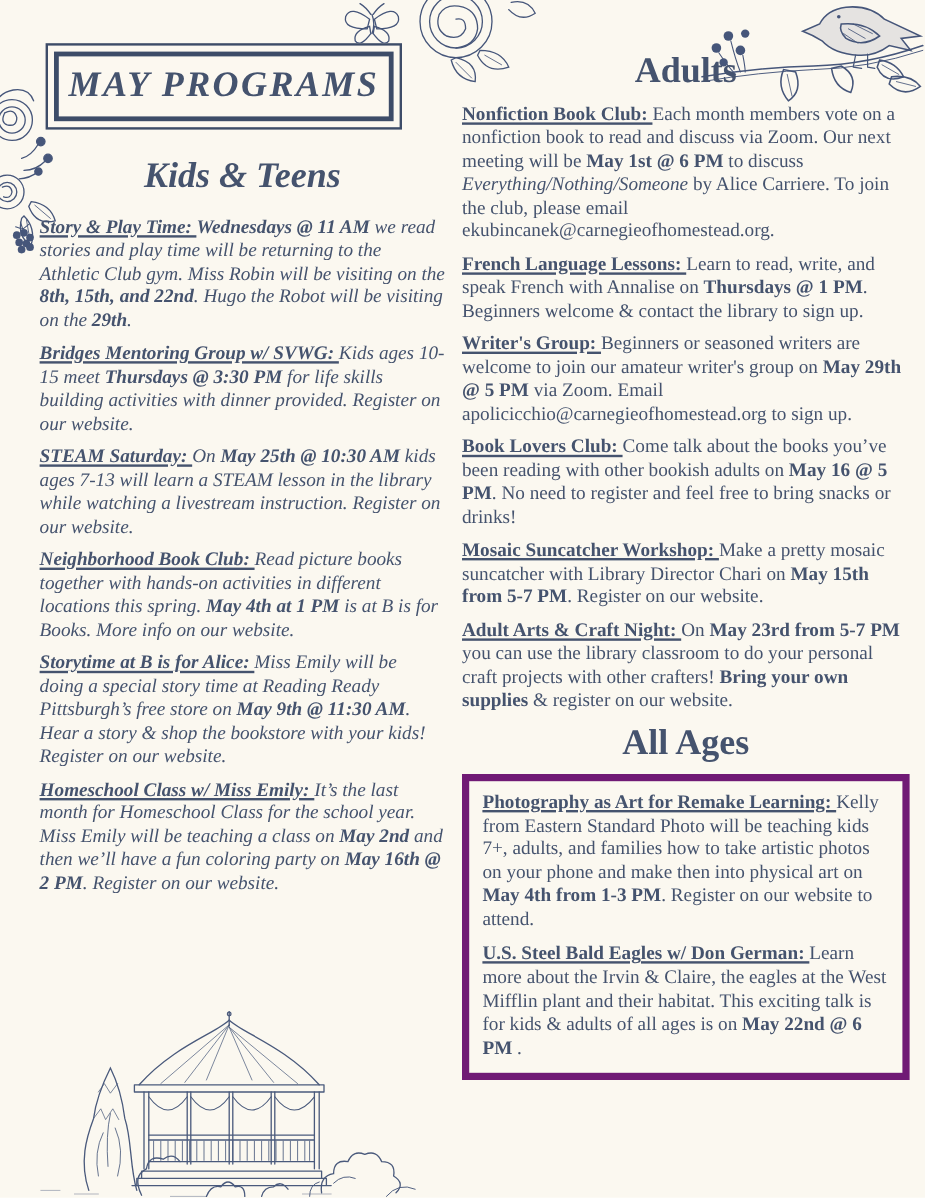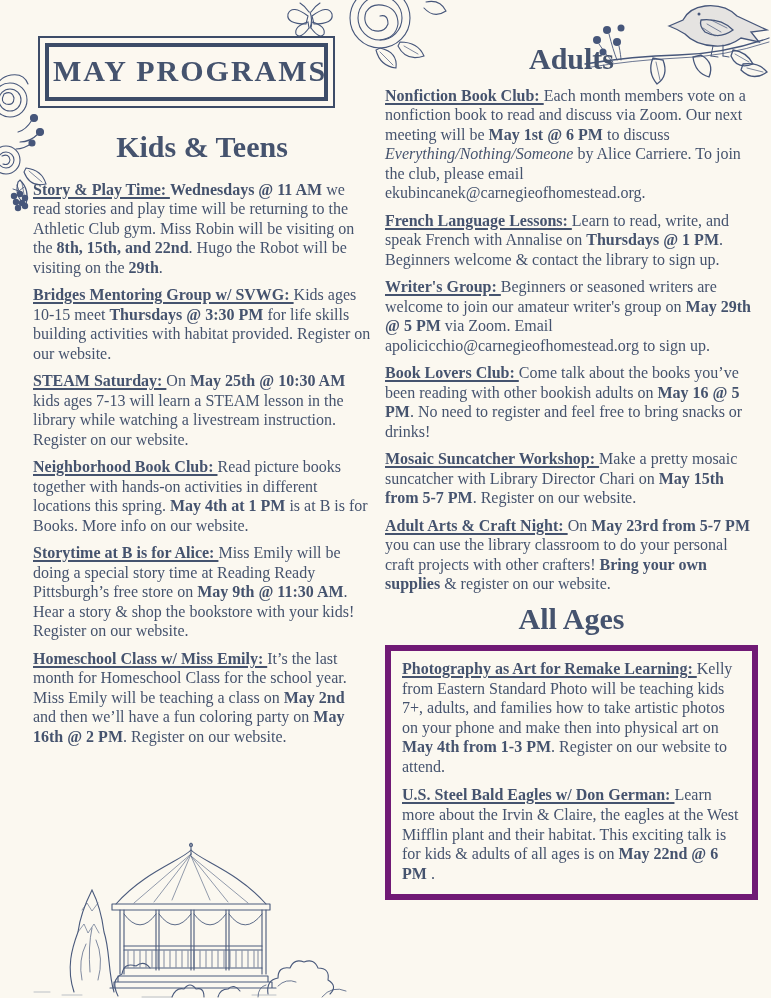--- a/index.html
+++ b/index.html
@@ -8,21 +8,21 @@
     width: 771px;
     height: 998px;
     background: #fbf8f0;
     font-family: "Liberation Serif", serif;
     color: #45536e;
     overflow: hidden;
   }
   .deco { position: absolute; z-index: 0; pointer-events: none; }
   .deco svg { display: block; }
   .col { position: absolute; z-index: 1; }
-  .col-left  { left: 33px;  top: 36px; width: 338px; }
+  .col-left  { left: 33px;  top: 36px; width: 338px; font-style: italic; }
   .col-right { left: 385px; top: 42px; width: 373px; }
 
   .title-box {
     width: 297px;
     margin-left: 5px;
     border: 2px solid #3d4c68;
     padding: 5px;
     box-sizing: border-box;
     background: rgba(251,248,240,0.85);
   }
@@ -181,21 +181,21 @@
 
   <div class="col col-left">
     <div class="title-box">
       <div class="title-inner">
         <h1>MAY PROGRAMS</h1>
       </div>
     </div>
     <h2 class="kids-heading">Kids &amp; Teens</h2>
     <div class="programs">
         <p class="program"><span class="seg-title">Story &amp; Play Time: </span><span class="seg-bold">Wednesdays @ 11 AM</span><span class="seg-normal"> we read stories and play time will be returning to the Athletic Club gym. Miss Robin will be visiting on the </span><span class="seg-bold">8th, 15th, and 22nd</span><span class="seg-normal">. Hugo the Robot will be visiting on the </span><span class="seg-bold">29th</span><span class="seg-normal">.</span></p>
-        <p class="program"><span class="seg-title">Bridges Mentoring Group w/ SVWG: </span><span class="seg-normal">Kids ages 10-15 meet </span><span class="seg-bold">Thursdays @ 3:30 PM</span><span class="seg-normal"> for life skills building activities with habitat provided. Register on our website.</span></p>
+        <p class="program"><span class="seg-title">Bridges Mentoring Group w/ SVWG: </span><span class="seg-normal">Kids ages 10-15 meet </span><span class="seg-bold">Thursdays @ 3:30 PM</span><span class="seg-normal"> for life skills building activities with dinner provided. Register on our website.</span></p>
         <p class="program"><span class="seg-title">STEAM Saturday: </span><span class="seg-normal">On </span><span class="seg-bold">May 25th @ 10:30 AM</span><span class="seg-normal"> kids ages 7-13 will learn a STEAM lesson in the library while watching a livestream instruction. Register on our website.</span></p>
         <p class="program"><span class="seg-title">Neighborhood Book Club: </span><span class="seg-normal">Read picture books together with hands-on activities in different locations this spring. </span><span class="seg-bold">May 4th at 1 PM</span><span class="seg-normal"> is at B is for Books. More info on our website.</span></p>
         <p class="program"><span class="seg-title">Storytime at B is for Alice: </span><span class="seg-normal">Miss Emily will be doing a special story time at Reading Ready Pittsburgh’s free store on </span><span class="seg-bold">May 9th @ 11:30 AM</span><span class="seg-normal">. Hear a story &amp; shop the bookstore with your kids! Register on our website.</span></p>
         <p class="program"><span class="seg-title">Homeschool Class w/ Miss Emily: </span><span class="seg-normal">It’s the last month for Homeschool Class for the school year. Miss Emily will be teaching a class on </span><span class="seg-bold">May 2nd</span><span class="seg-normal"> and then we’ll have a fun coloring party on </span><span class="seg-bold">May 16th @ 2 PM</span><span class="seg-normal">. Register on our website.</span></p>
       </div>
   </div>
 
   <div class="col col-right">
     <h2 class="adults-heading">Adults</h2>
     <div class="programs">

